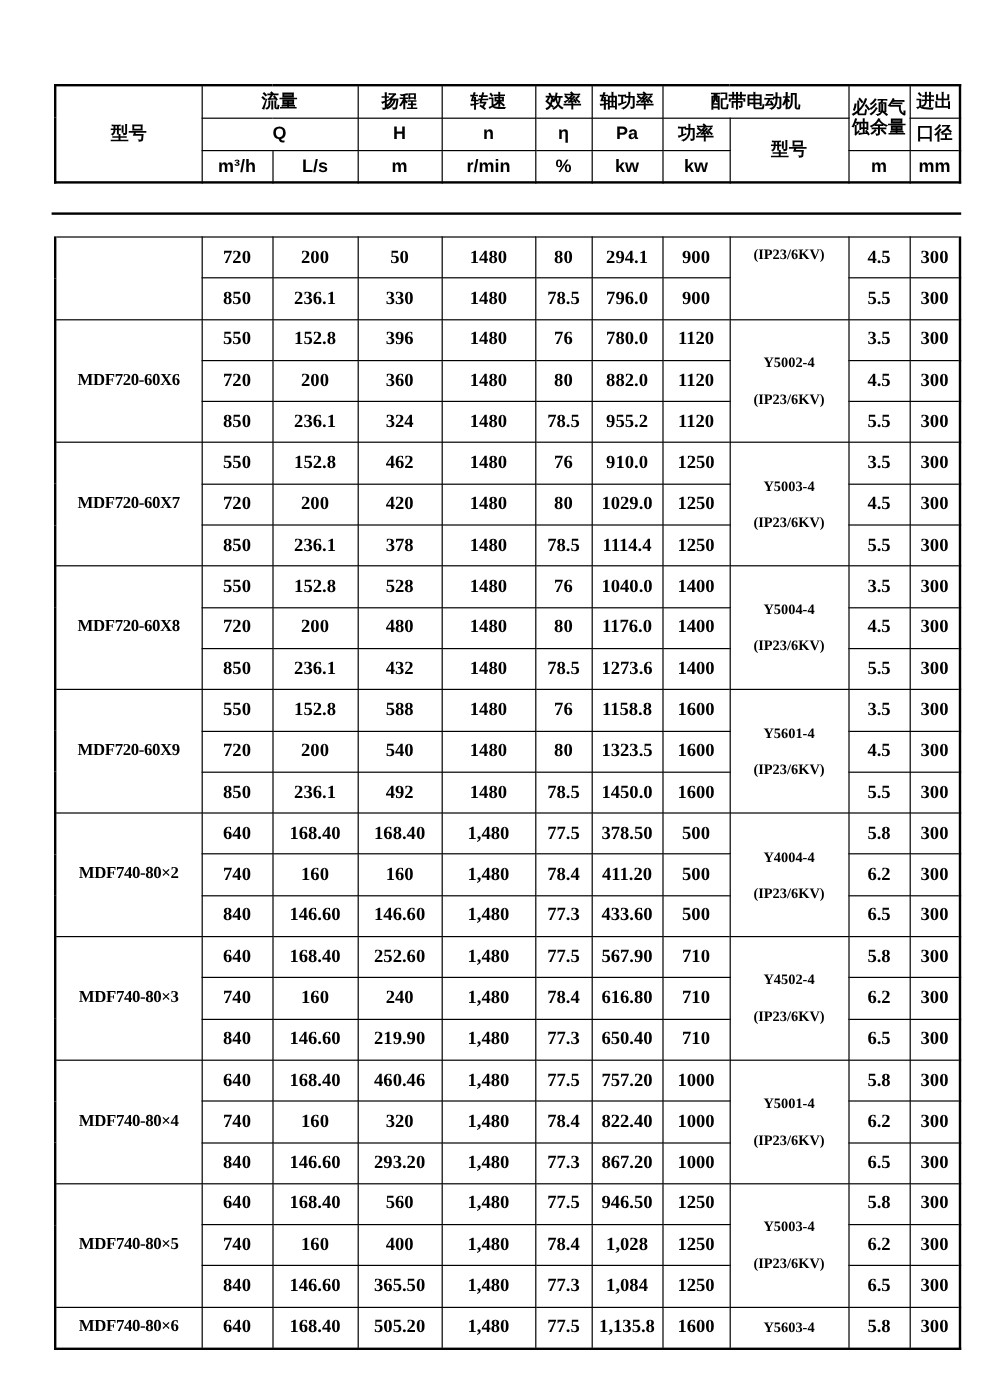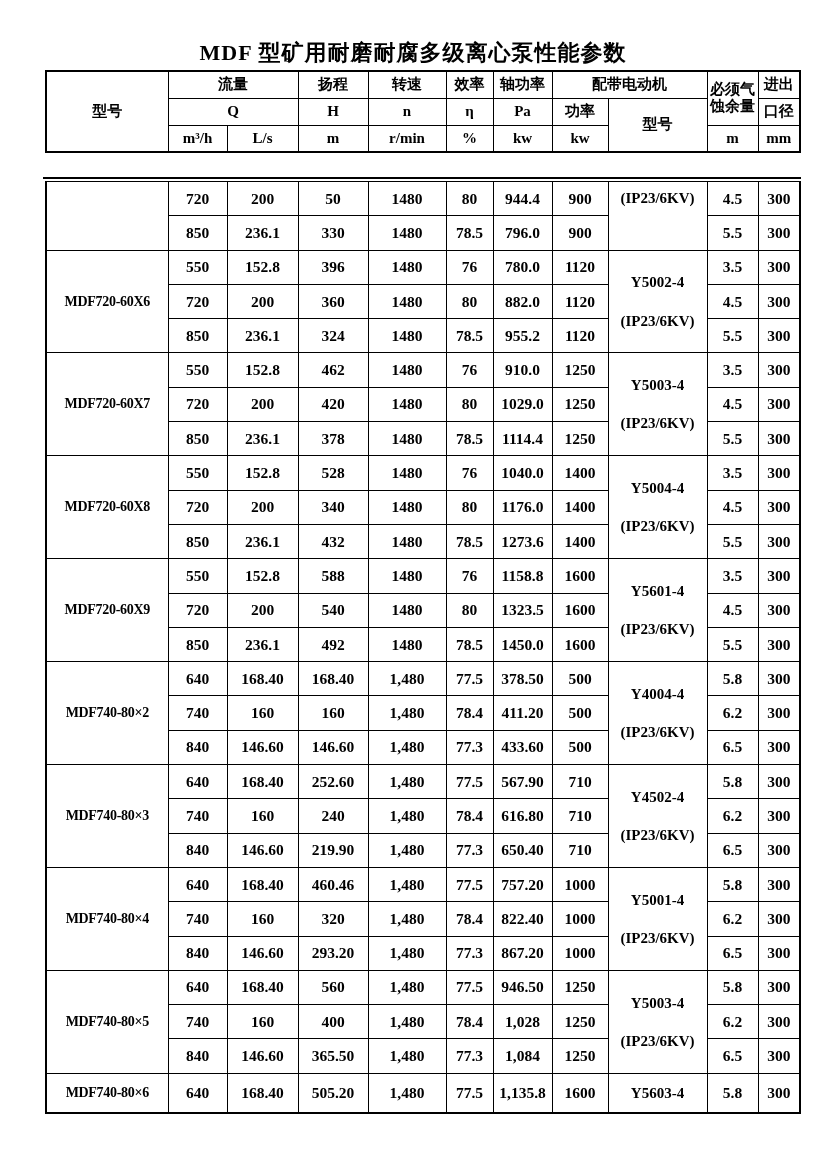--- a/index.html
+++ b/index.html
@@ -20,54 +20,53 @@
   }
   table { border-collapse:collapse; table-layout:fixed; }
   
   .header-table {
     position:absolute; left:45px; top:70px; width:754px;
     border:2px solid #000;
   }
   .header-table td {
     border:1px solid #000;
     text-align:center; vertical-align:middle;
-    font-family:Liberation Serif, serif;
+    font-family:Liberation Sans, sans-serif;
     font-weight:bold; font-size:15px;
     height:27px; padding:0; line-height:1.15;
     overflow:hidden;
   }
   
   .body-wrap {
     position:absolute; left:43px; top:177px; width:758px;
     border-top:2px solid #000;
-    padding-top:2px;
+    padding-top:18px;
   }
   .body-table {
     width:754px; margin-left:2px;
     border:1px solid #000;
     border-left-width:2px; border-right-width:2px; border-bottom-width:2px;
   }
   .body-table td {
     border:1px solid #000;
     text-align:center; vertical-align:middle;
     font-weight:bold; font-size:15.5px;
     height:34.3px; padding:0;
     overflow:hidden;
     font-family:"Liberation Serif","DejaVu Serif",serif;
   }
   .body-table td.model   { font-size:14px; letter-spacing:-0.3px;text-align:center; }
-  .body-table td.motor   { line-height:2.55; font-size:15px; }
+  .body-table td.motor   { line-height:2.55; font-size:12px; }
   .body-table td.motor.vtop { vertical-align:top; padding-top:7px; line-height:1.3; }
 </style>
 </head>
 <body>
 
 <div class="page">
 
-  <div class="doc-title">MDF 型矿用耐磨耐腐多级离心泵性能参数</div>
 
   <table class="header-table">
     <colgroup>
       <col style="width:122px">
         <col style="width:59px">
         <col style="width:71px">
       <col style="width:70px">
         <col style="width:78px">
         <col style="width:47px">
       <col style="width:59px">
@@ -131,21 +130,21 @@
           <col style="width:42px">
       </colgroup>
       <tbody>
           <tr>
             <td rowspan="2" class="model"></td>
             <td>720</td>
             <td>200</td>
             <td>50</td>
             <td>1480</td>
             <td>80</td>
-            <td>944.4</td>
+            <td>294.1</td>
             <td>900</td>
             <td rowspan="2" class="motor vtop">(IP23/6KV)</td>
             <td>4.5</td>
             <td>300</td>
           </tr>
           <tr>
             <td>850</td>
             <td>236.1</td>
             <td>330</td>
             <td>1480</td>
@@ -234,21 +233,21 @@
             <td>76</td>
             <td>1040.0</td>
             <td>1400</td>
             <td rowspan="3" class="motor">Y5004-4<br>(IP23/6KV)</td>
             <td>3.5</td>
             <td>300</td>
           </tr>
           <tr>
             <td>720</td>
             <td>200</td>
-            <td>340</td>
+            <td>480</td>
             <td>1480</td>
             <td>80</td>
             <td>1176.0</td>
             <td>1400</td>
             <td>4.5</td>
             <td>300</td>
           </tr>
           <tr>
             <td>850</td>
             <td>236.1</td>

